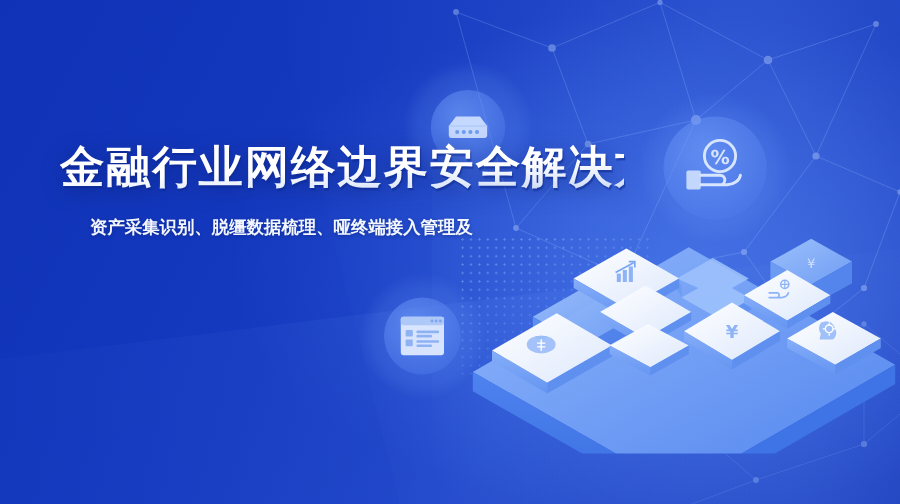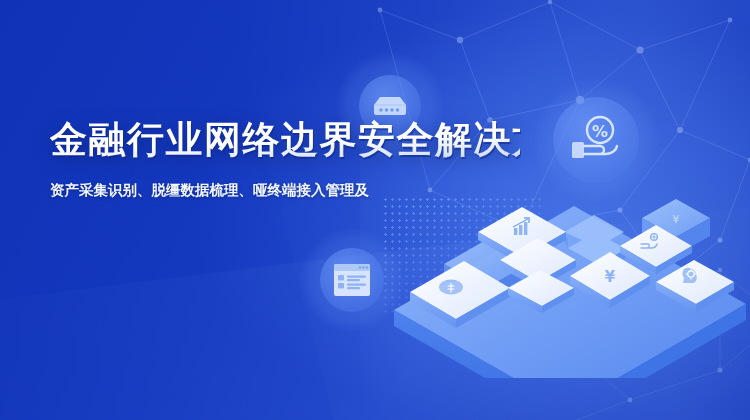--- a/index.html
+++ b/index.html
@@ -86,21 +86,21 @@
   }
 
   #subtitle {
     margin-top:16px;
     font-size:14.5px;
     font-weight:bold;
     line-height:1.72;
     color:#f2f6ff;
     text-shadow:0 1px 3px rgba(8,26,100,.45);
   }
-  #subtitle .ln { display:block; white-space:nowrap; }
+  #subtitle .ln { display:block; white-space:nowrap;margin-left:25px; }
 
   
   #scene { position:absolute; left:388px; top:188px; width:362px; height:190px; }
 </style>
 </head>
 <body>
 
 <div id="banner">
 
   <div class="sweep sweep-c"></div>

